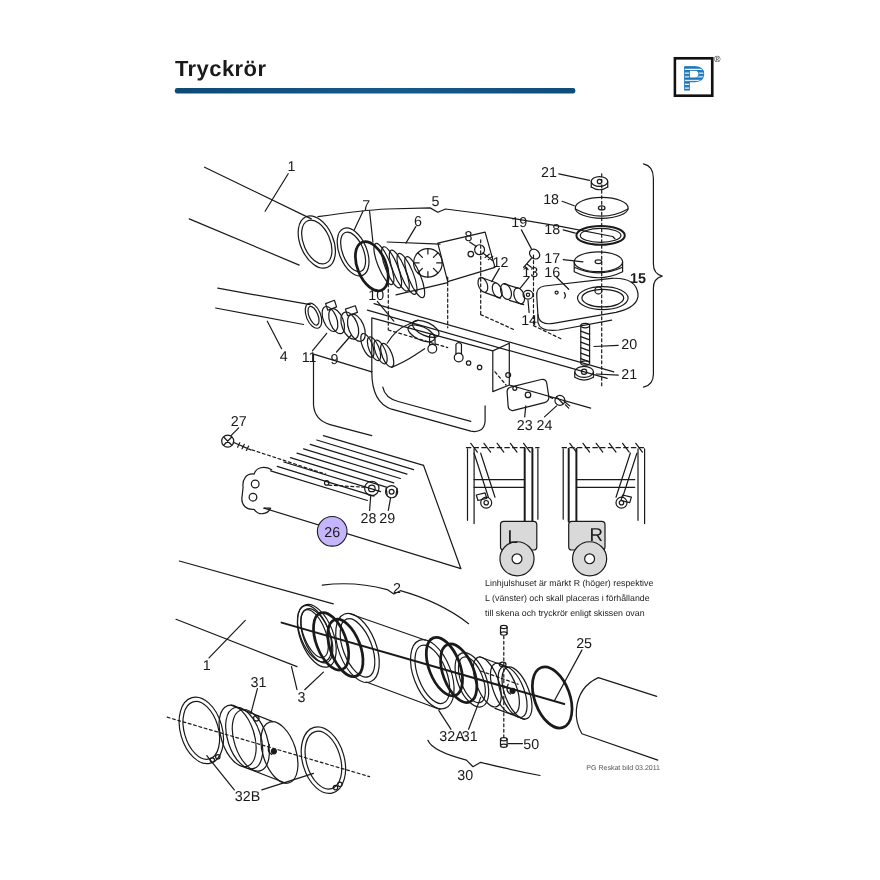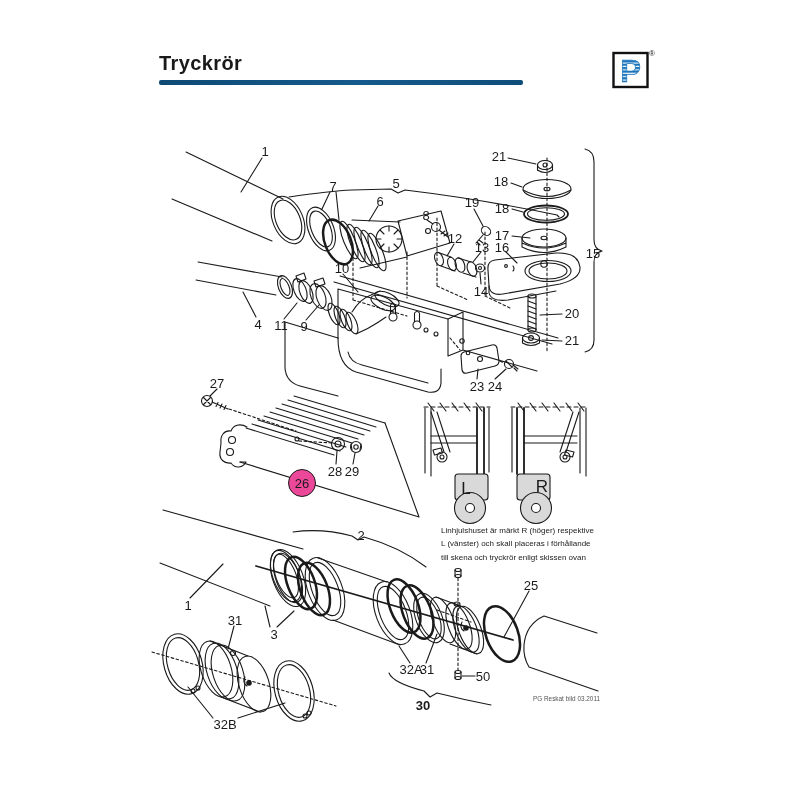--- a/index.html
+++ b/index.html
@@ -11,21 +11,21 @@
             background:linear-gradient(90deg,#0e4a74,#155a8c 55%,#0f4d79);border-radius:2px;}
   .brand{position:absolute;left:524px;top:53px;width:90px;text-align:right;
          font-size:28px;font-weight:bold;letter-spacing:-1px;}
   .logo{position:absolute;left:612px;top:50px;}
   .reg{position:absolute;left:649px;top:49px;font-size:8px;}
   
   .canvas{position:absolute;left:0;top:0;width:800px;height:800px;}
   .plabel{position:absolute;transform:translate(-50%,-50%);font-size:13px;line-height:13px;
           color:#1a1a1a;white-space:nowrap;background:transparent;}
   .plabel.circled{width:26px;height:26px;border:1.3px solid #1a1a1a;border-radius:50%;
-          display:flex;align-items:center;justify-content:center;background:#ec4899;}
+          display:flex;align-items:center;justify-content:center;background:#c4b5fd;}
   .plabel.inset{font-size:17px;}
   .caption{position:absolute;left:441px;top:524px;font-size:8px;line-height:13.4px;color:#222;width:170px;}
   .footnote{position:absolute;left:533px;top:695px;font-size:6.4px;color:#555;}
   svg .ln{stroke:#1a1a1a;fill:none;stroke-width:1.1;stroke-linecap:round;stroke-linejoin:round;}
   svg .thick{stroke-width:2.5;}
   svg .mid{stroke-width:1.8;}
   svg .dash{stroke-dasharray:4 3;}
   svg .dash2{stroke-dasharray:2.6 2.4;}
   svg .gray{fill:#d9d9d9;stroke:#1a1a1a;stroke-width:1.1;}
   svg .wht{fill:#fff;stroke:#1a1a1a;stroke-width:1.1;}
@@ -369,41 +369,41 @@
       <span class="plabel" style="left: 502px; top: 208px;">18</span>
       <span class="plabel" style="left: 502px; top: 235px;">17</span>
       <span class="plabel" style="left: 455px; top: 238px;">12</span>
       <span class="plabel" style="left: 482px; top: 247px;">13</span>
       <span class="plabel" style="left: 502px; top: 247px;">16</span>
       <span class="plabel" style="left: 481px; top: 291px;">14</span>
       <span class="plabel" style="left: 342px; top: 268px;">10</span>
       <span class="plabel" style="left: 258px; top: 324px;">4</span>
       <span class="plabel" style="left: 281px; top: 325px;">11</span>
       <span class="plabel" style="left: 304px; top: 326px;">9</span>
-      <span class="plabel" style="left: 593px; top: 253px;">15</span>
+      <span class="plabel" style="left: 580px; top: 253px; font-weight: bold;">15</span>
       <span class="plabel" style="left: 572px; top: 313px;">20</span>
       <span class="plabel" style="left: 572px; top: 340px;">21</span>
       <span class="plabel" style="left: 477px; top: 386px;">23</span>
       <span class="plabel" style="left: 495px; top: 386px;">24</span>
       <span class="plabel" style="left: 217px; top: 383px;">27</span>
       <span class="plabel" style="left: 335px; top: 471px;">28</span>
       <span class="plabel" style="left: 352px; top: 471px;">29</span>
       <span class="plabel circled" style="left: 302px; top: 483px;">26</span>
       <span class="plabel inset" style="left: 466px; top: 488px;">L</span>
       <span class="plabel inset" style="left: 542px; top: 486px;">R</span>
       <span class="plabel" style="left: 361px; top: 535px;">2</span>
       <span class="plabel" style="left: 188px; top: 605px;">1</span>
       <span class="plabel" style="left: 274px; top: 634px;">3</span>
       <span class="plabel" style="left: 235px; top: 620px;">31</span>
       <span class="plabel" style="left: 225px; top: 724px;">32B</span>
       <span class="plabel" style="left: 411px; top: 669px;">32A</span>
       <span class="plabel" style="left: 427px; top: 669px;">31</span>
       <span class="plabel" style="left: 483px; top: 676px;">50</span>
       <span class="plabel" style="left: 531px; top: 585px;">25</span>
-      <span class="plabel" style="left: 423px; top: 705px; font-weight: bold;">30</span>
+      <span class="plabel" style="left: 423px; top: 705px;">30</span>
     </div>
 
   <div class="caption">
     <div>Linhjulshuset är märkt R (höger) respektive</div>
     <div>L (vänster) och skall placeras i förhållande</div>
     <div>till skena och tryckrör enligt skissen ovan</div>
   </div>
 
   <div class="footnote">PG Reskat bild 03.2011</div>
 </div>

